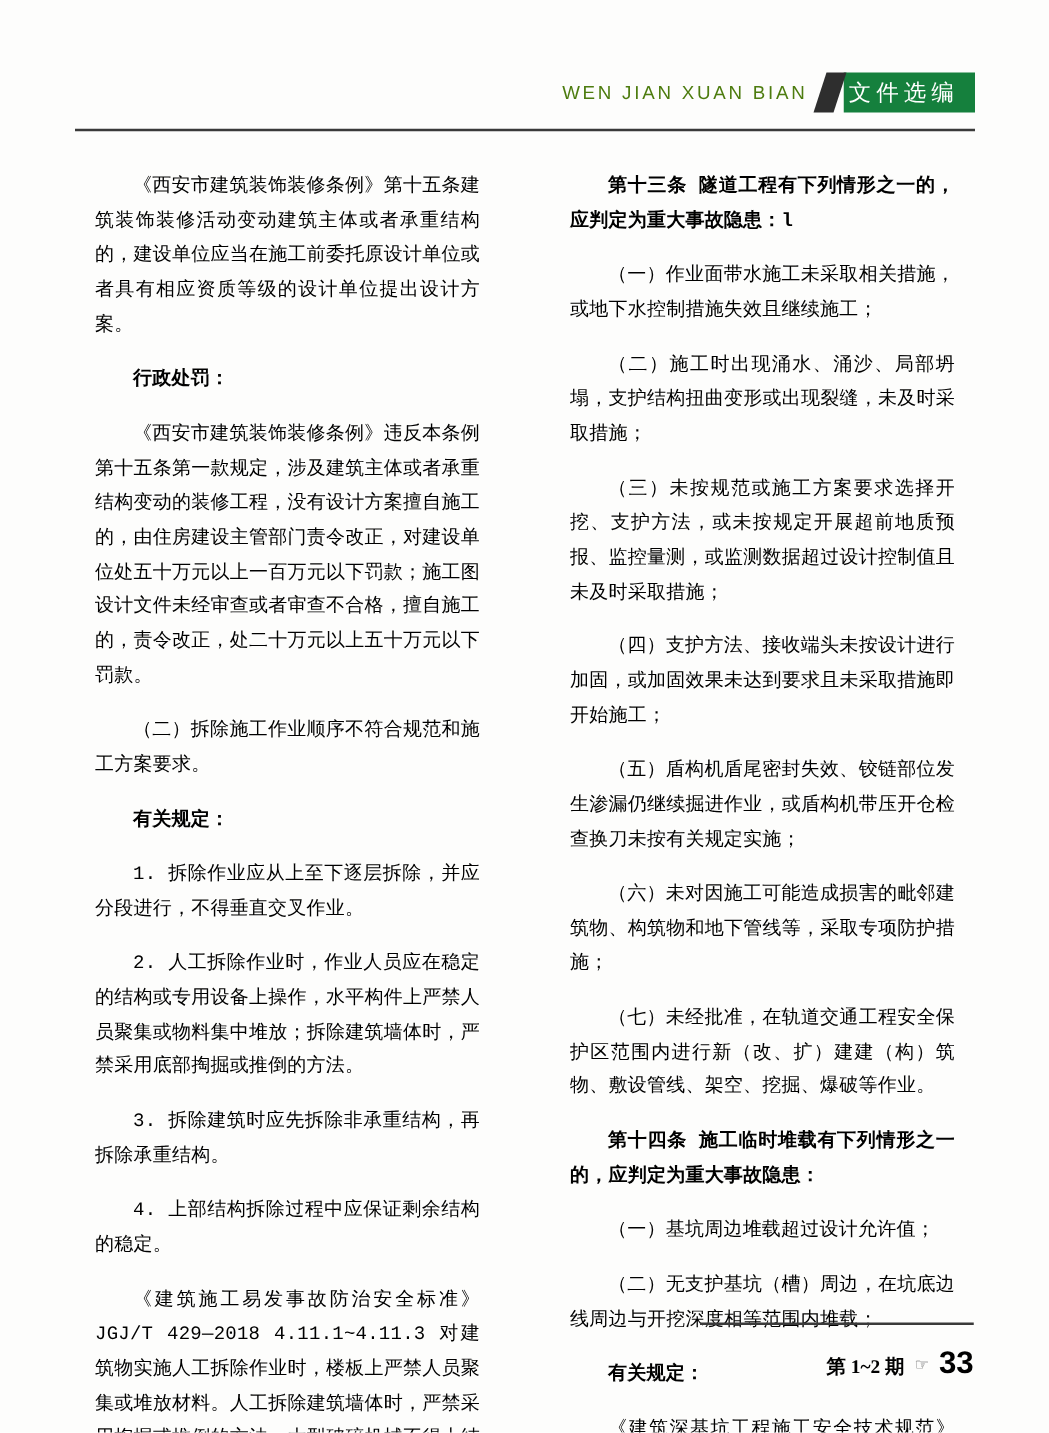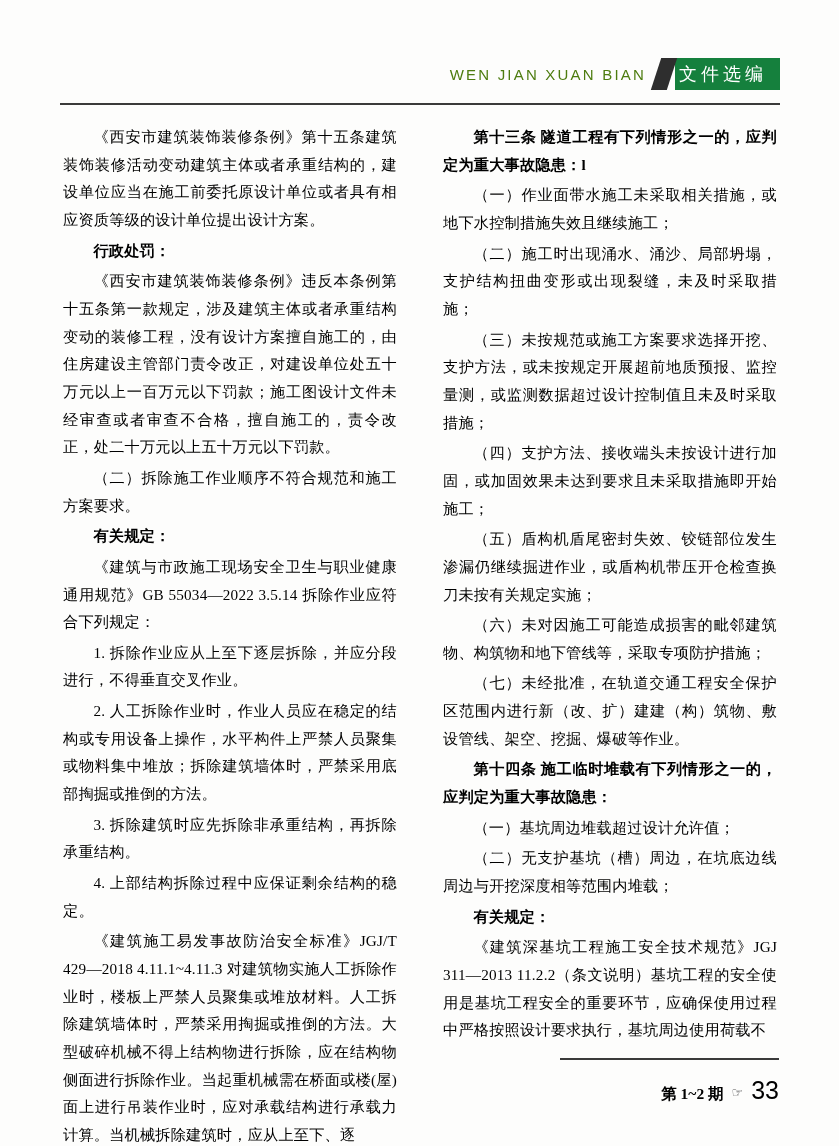--- a/index.html
+++ b/index.html
@@ -82,23 +82,24 @@
     gap: 40px;
   }
   .col {
     width: 340px;
     font-size: 15.2px;
     line-height: 1.82;
     text-align: justify;
     text-justify: inter-ideograph;
   }
   .col p {
-    margin: 3px;
+    margin: 16px;
     text-indent: 2em;
     letter-spacing: 0.2px;
+    font-family: Liberation Mono, monospace;
   }
   .col p.bold {
     font-weight: bold;
   }
   
   .footer {
     position: absolute;
     left: 60px;
     right: 60px;
     bottom: 48px;
@@ -127,21 +128,21 @@
   }
   .footer-mark {
     font-size: 13px;
     color: #555;
     position: relative;
     top: -2px;
   }
   .footer-page {
     font-family: "Liberation Sans", sans-serif;
     font-size: 25px;
-    font-weight: normal;
+    font-weight: bold;
     letter-spacing: 0;
   }
 </style>
 </head>
 <body>
 
 <div class="page">
 
   <div class="header">
     <div class="header-right">
@@ -152,21 +153,20 @@
     <div class="header-rule"></div>
   </div>
 
   <div class="content">
     <div class="col" id="left-col">
         <p>《西安市建筑装饰装修条例》第十五条建筑装饰装修活动变动建筑主体或者承重结构的，建设单位应当在施工前委托原设计单位或者具有相应资质等级的设计单位提出设计方案。</p>
         <p class="bold">行政处罚：</p>
         <p>《西安市建筑装饰装修条例》违反本条例第十五条第一款规定，涉及建筑主体或者承重结构变动的装修工程，没有设计方案擅自施工的，由住房建设主管部门责令改正，对建设单位处五十万元以上一百万元以下罚款；施工图设计文件未经审查或者审查不合格，擅自施工的，责令改正，处二十万元以上五十万元以下罚款。</p>
         <p>（二）拆除施工作业顺序不符合规范和施工方案要求。</p>
         <p class="bold">有关规定：</p>
-        <p>《建筑与市政施工现场安全卫生与职业健康通用规范》GB 55034—2022 3.5.14 拆除作业应符合下列规定：</p>
         <p>1. 拆除作业应从上至下逐层拆除，并应分段进行，不得垂直交叉作业。</p>
         <p>2. 人工拆除作业时，作业人员应在稳定的结构或专用设备上操作，水平构件上严禁人员聚集或物料集中堆放；拆除建筑墙体时，严禁采用底部掏掘或推倒的方法。</p>
         <p>3. 拆除建筑时应先拆除非承重结构，再拆除承重结构。</p>
         <p>4. 上部结构拆除过程中应保证剩余结构的稳定。</p>
         <p>《建筑施工易发事故防治安全标准》JGJ/T 429—2018 4.11.1~4.11.3 对建筑物实施人工拆除作业时，楼板上严禁人员聚集或堆放材料。人工拆除建筑墙体时，严禁采用掏掘或推倒的方法。大型破碎机械不得上结构物进行拆除，应在结构物侧面进行拆除作业。当起重机械需在桥面或楼(屋)面上进行吊装作业时，应对承载结构进行承载力计算。当机械拆除建筑时，应从上至下、逐</p>
       </div>
     <div class="col" id="right-col">
         <p class="bold">第十三条 隧道工程有下列情形之一的，应判定为重大事故隐患：l</p>
         <p>（一）作业面带水施工未采取相关措施，或地下水控制措施失效且继续施工；</p>
         <p>（二）施工时出现涌水、涌沙、局部坍塌，支护结构扭曲变形或出现裂缝，未及时采取措施；</p>

